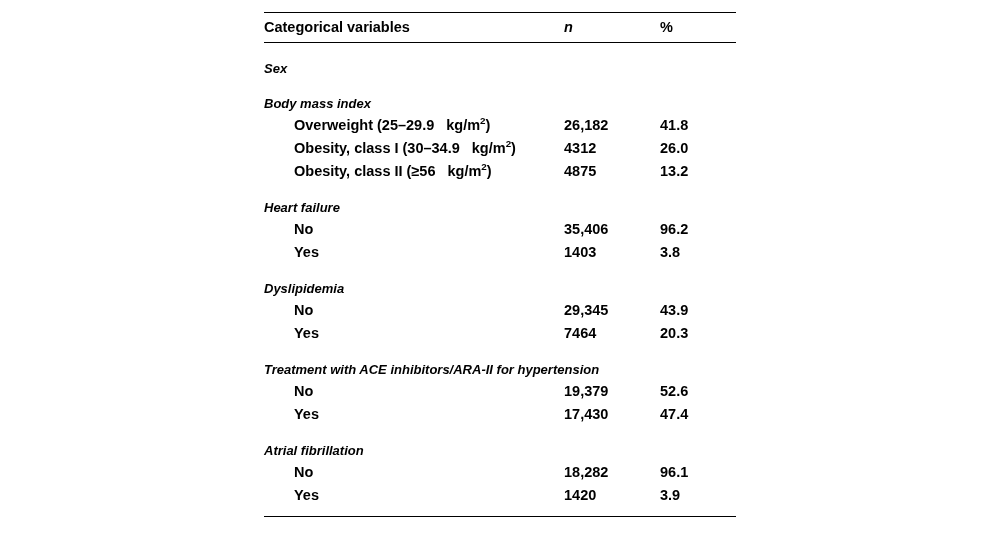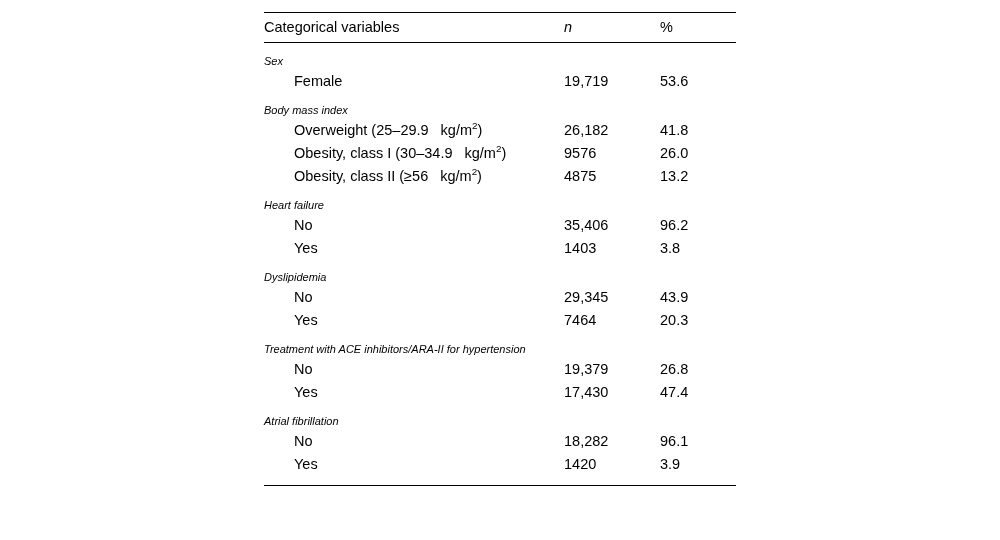--- a/index.html
+++ b/index.html
@@ -27,21 +27,21 @@
   }
   table.stats {
     border-collapse: collapse;
     width: 472px;
     font-size: 14.5px;
   }
   table.stats td, table.stats th {
     padding: 0;
     text-align: left;
     vertical-align: baseline;
-    font-weight: normal;
+    font-weight: bold;
   }
   .col-label { width: 300px; }
   .col-n { width: 96px; }
   .col-p { width: 76px; }
 
   .rule-top td {
     border-top: 1.3px solid #000;
   }
   .rule-head td {
     border-bottom: 1.3px solid #000;
@@ -51,24 +51,24 @@
   }
 
   tr.header td {
     padding-top: 6px;
     padding-bottom: 7px;
     font-size: 14.5px;
   }
   tr.header td.it { font-style: italic; }
 
   tr.group td {
-    padding-top: 12px;
+    padding-top: 18px;
     padding-bottom: 2px;
     font-style: italic;
-    font-size: 11px;
+    font-size: 13px;
     white-space: nowrap;
   }
   tr.item td {
     padding-top: 4px;
     padding-bottom: 3px;
     font-size: 14.5px;
     white-space: nowrap;
   }
   tr.item td.label {
     padding-left: 30px;
@@ -97,37 +97,32 @@
       <tbody>
         <tr class="header rule-top rule-head">
           <td>Categorical variables</td>
           <td class="it">n</td>
           <td>%</td>
         </tr>
 
         <tr class="group">
           <td colspan="3">Sex</td>
         </tr>
-        <tr class="item">
-          <td class="label">Female</td>
-          <td>19,719</td>
-          <td>53.6</td>
-        </tr>
 
         <tr class="group">
           <td colspan="3">Body mass index</td>
         </tr>
         <tr class="item">
           <td class="label"><span>Overweight (25–29.9</span><span class="gap"></span><span>kg/m</span><sup>2</sup><span>)</span></td>
           <td>26,182</td>
           <td>41.8</td>
         </tr>
         <tr class="item">
           <td class="label"><span>Obesity, class I (30–34.9</span><span class="gap"></span><span>kg/m</span><sup>2</sup><span>)</span></td>
-          <td>9576</td>
+          <td>4312</td>
           <td>26.0</td>
         </tr>
         <tr class="item">
           <td class="label"><span>Obesity, class II (≥56</span><span class="gap"></span><span>kg/m</span><sup>2</sup><span>)</span></td>
           <td>4875</td>
           <td>13.2</td>
         </tr>
 
         <tr class="group">
           <td colspan="3">Heart failure</td>
@@ -156,21 +151,21 @@
           <td>7464</td>
           <td>20.3</td>
         </tr>
 
         <tr class="group">
           <td colspan="3">Treatment with ACE inhibitors/ARA-II for hypertension</td>
         </tr>
         <tr class="item">
           <td class="label">No</td>
           <td>19,379</td>
-          <td>26.8</td>
+          <td>52.6</td>
         </tr>
         <tr class="item">
           <td class="label">Yes</td>
           <td>17,430</td>
           <td>47.4</td>
         </tr>
 
         <tr class="group">
           <td colspan="3">Atrial fibrillation</td>
         </tr>

